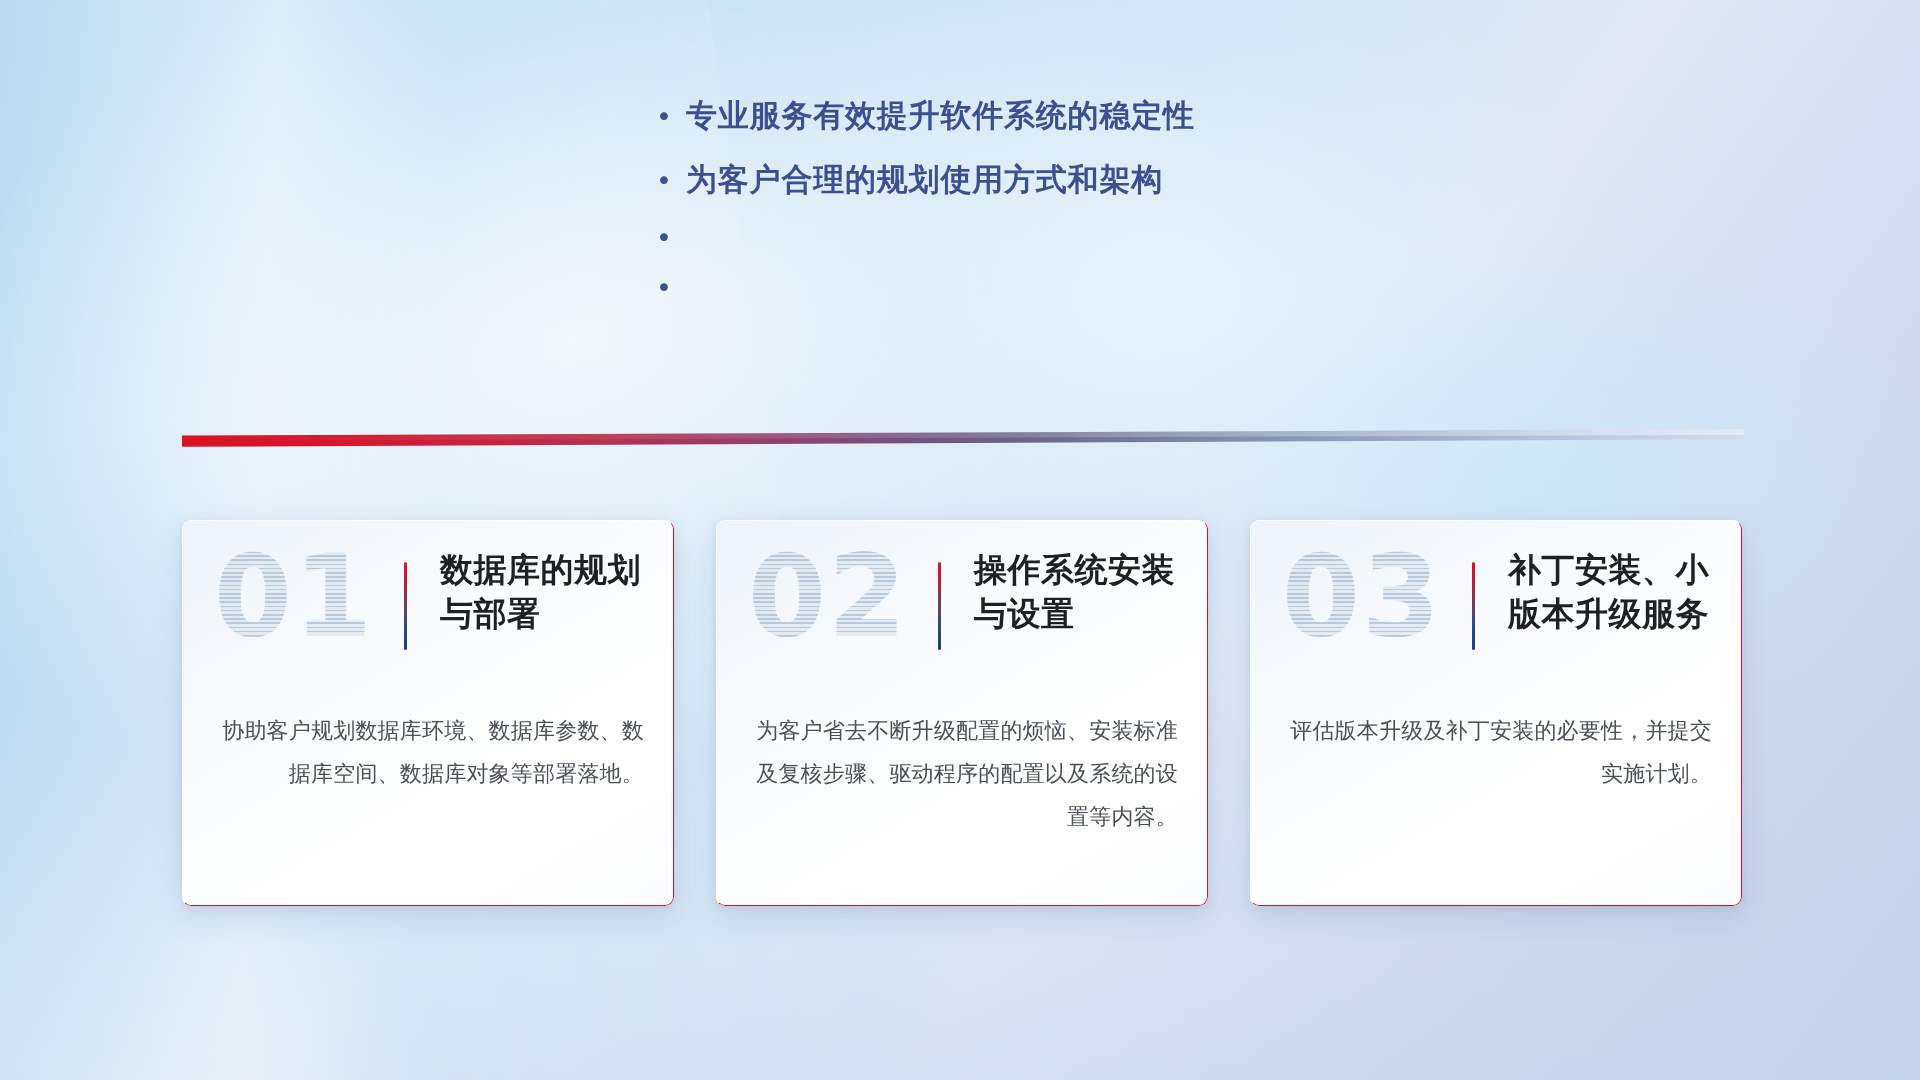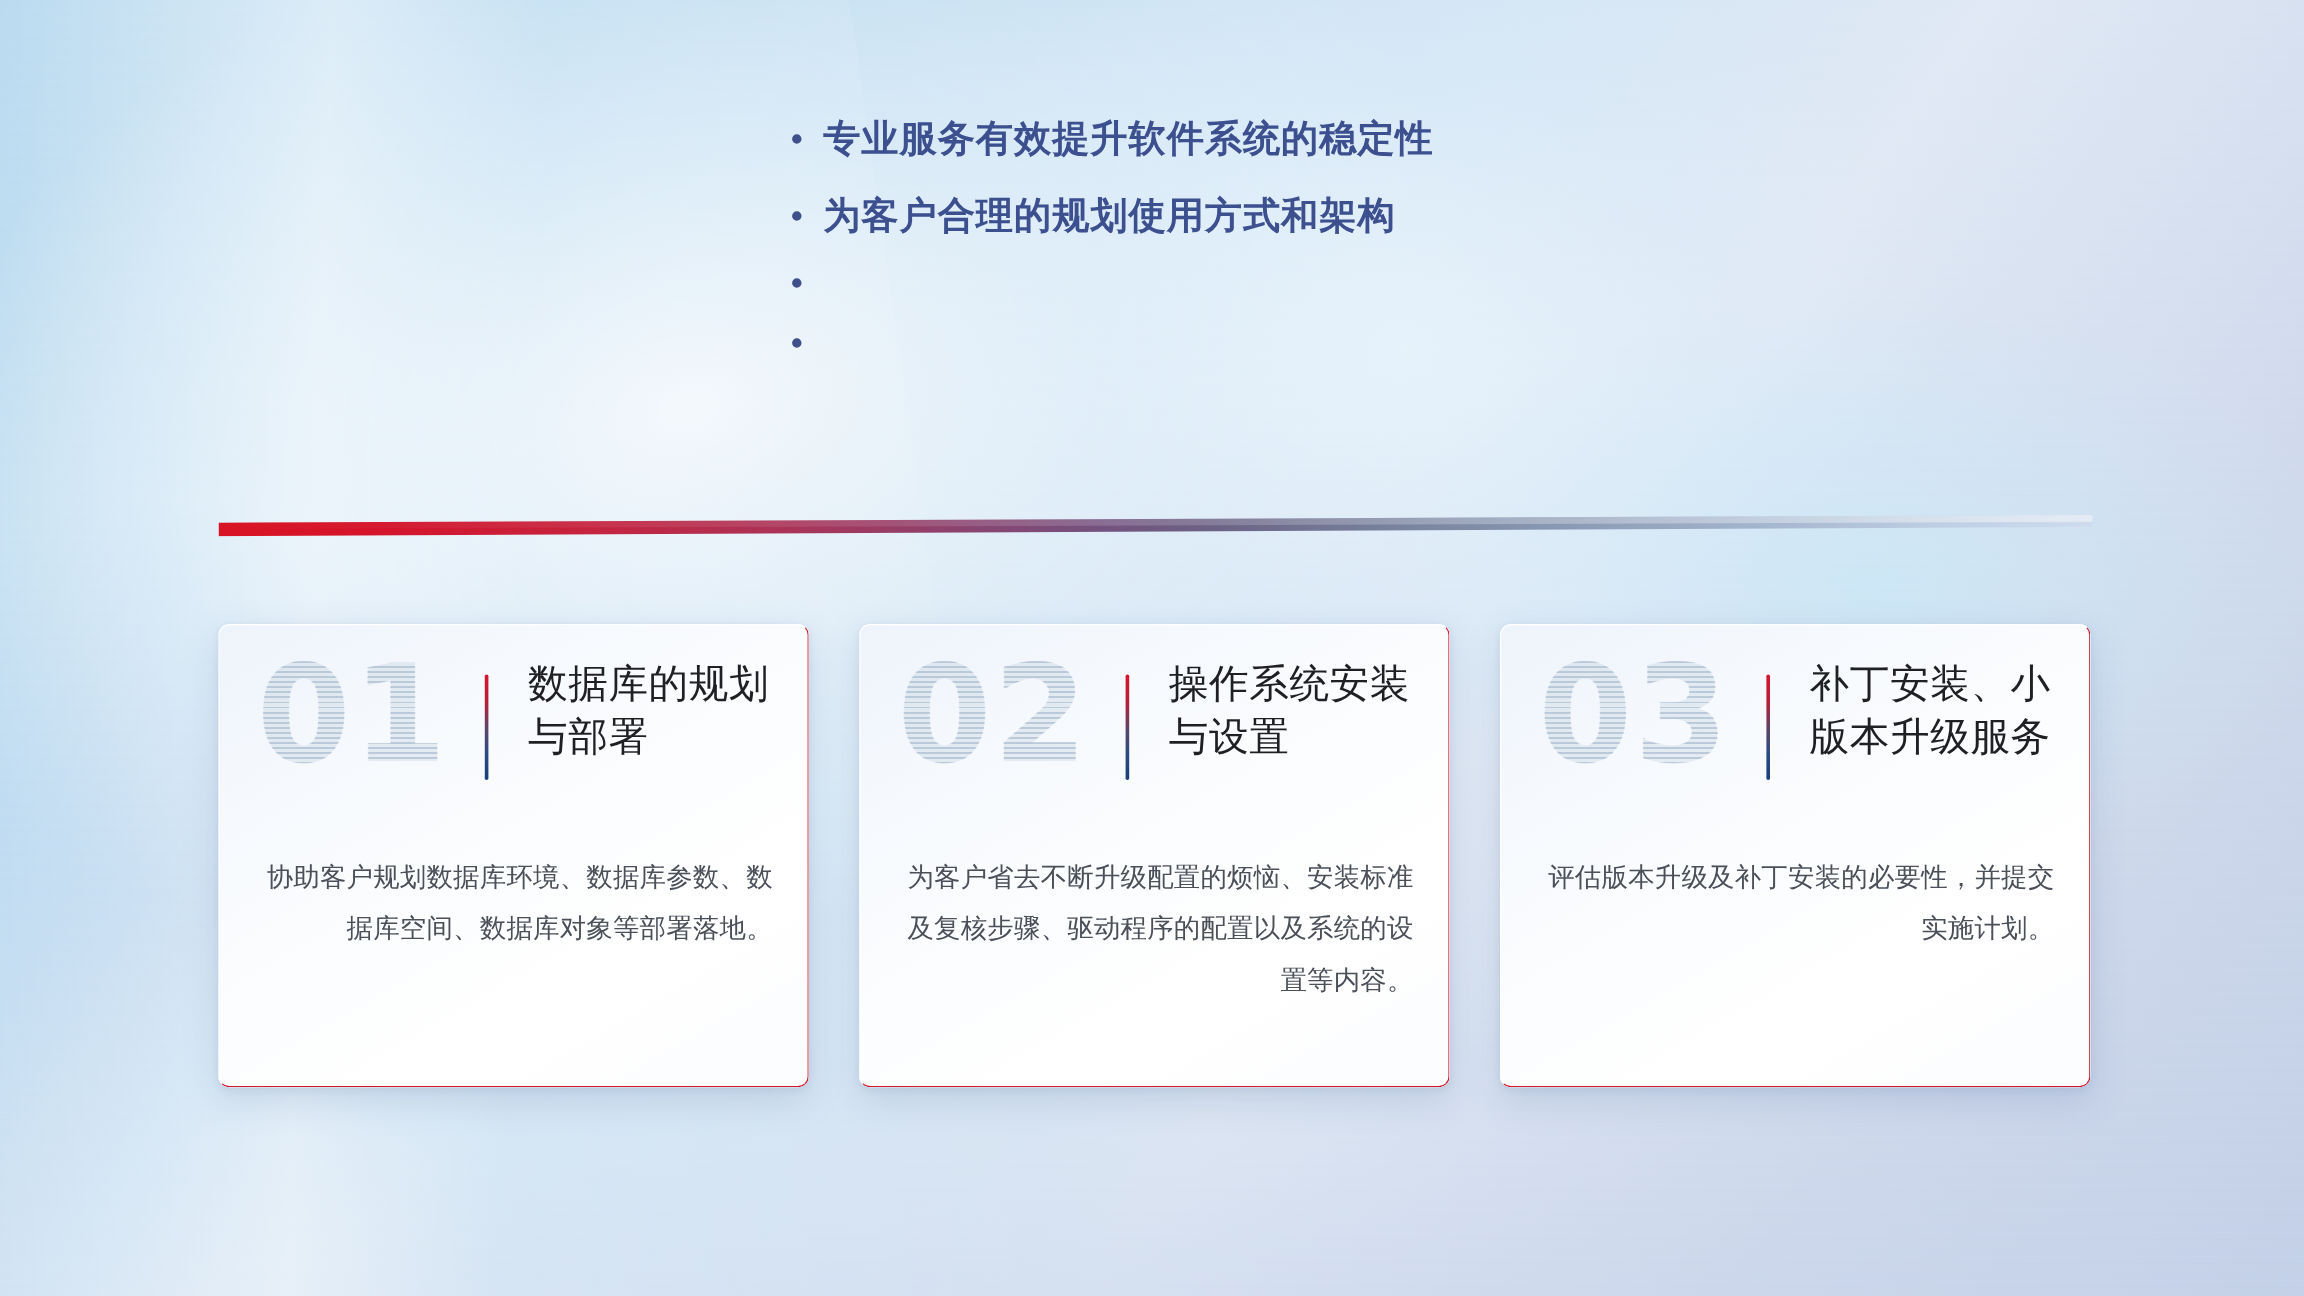--- a/index.html
+++ b/index.html
@@ -158,21 +158,21 @@
     width:3px;height:88px;
     background:linear-gradient(to bottom,#d8142c 0%,#b81f38 26%,#5a4668 52%,#2b4a84 76%,#1b3f7a 100%);
     border-radius:2px;
   }
   .card-title{
     position:absolute;left:258px;top:28px;width:215px;
     color:#1f2024;
     font-size:33px;
     line-height:1.34;
     letter-spacing:.5px;
-    font-weight:400;
+    font-weight:700;
   }
   .card-body{
     position:absolute;left:30px;top:190px;width:432px;
     color:#4a4f58;
     font-size:22px;
     line-height:1.95;
     letter-spacing:.2px;
     text-align:right;
   }
 </style>

